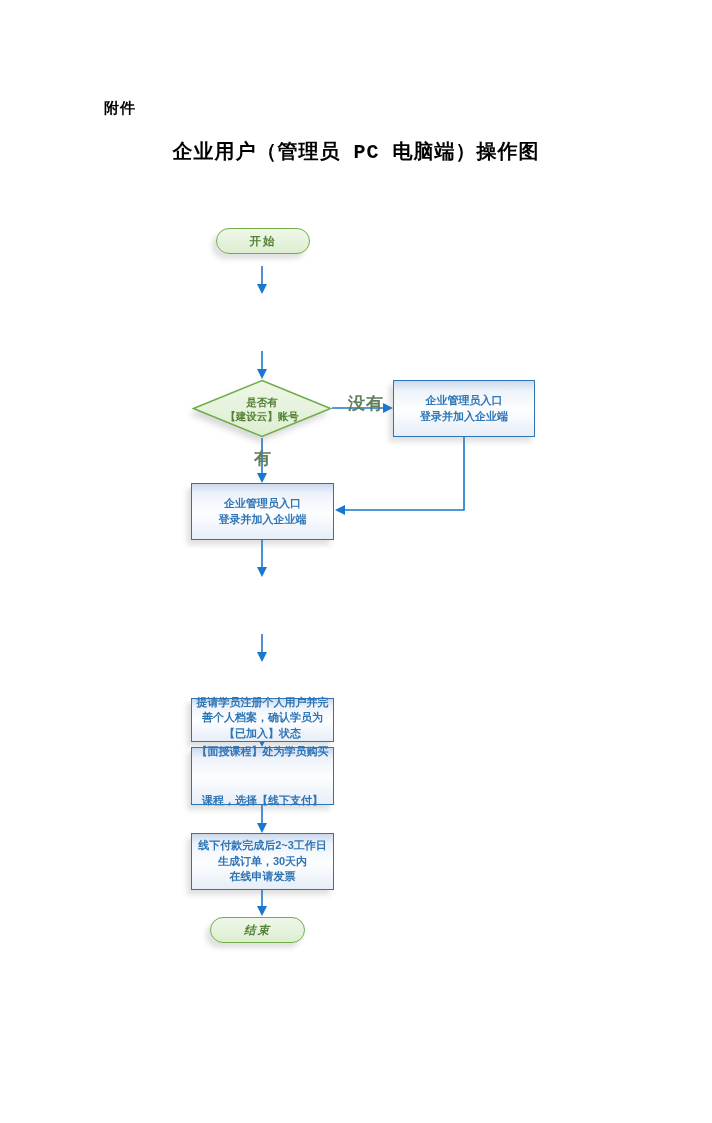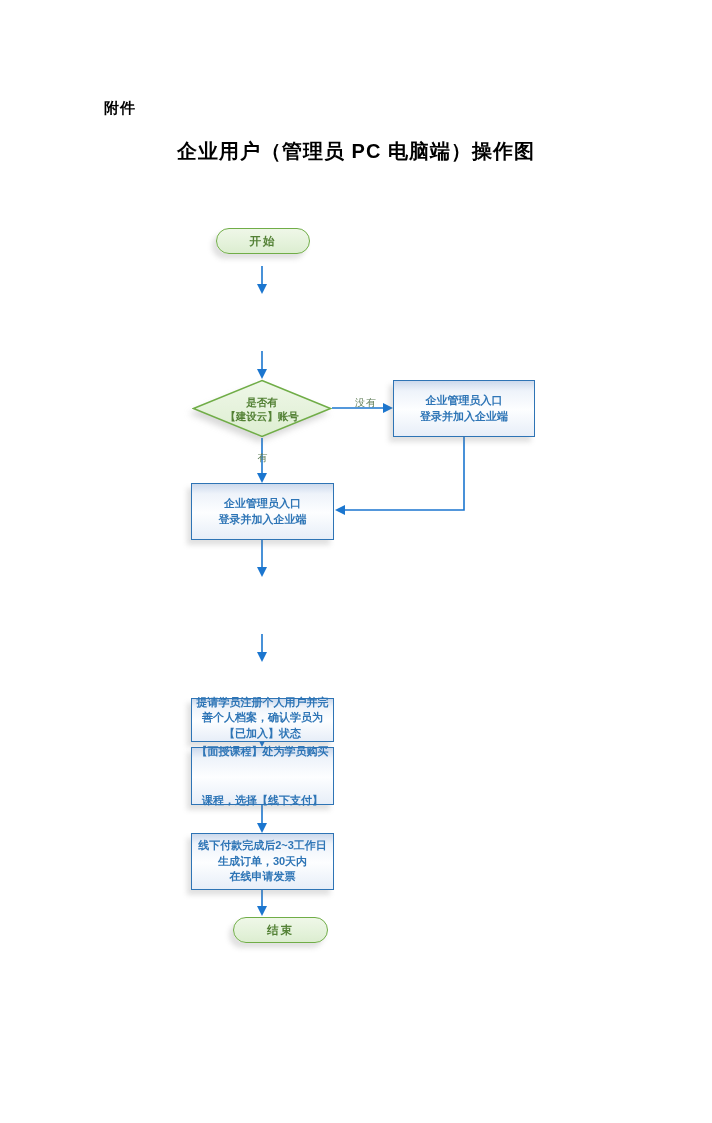--- a/index.html
+++ b/index.html
@@ -15,20 +15,21 @@
   .attachment{
     position:absolute;left:104px;top:99px;
     font-size:15px;font-weight:bold;color:#000000;
     letter-spacing:1px;
   }
   .title{
     position:absolute;left:0;top:138px;width:712px;
     text-align:center;
     font-size:20px;font-weight:bold;color:#000000;
     letter-spacing:1px;
+    font-family:Liberation Mono, monospace;
   }
   svg.connectors{
     position:absolute;left:0;top:0;
   }
   svg.connectors line, svg.connectors polyline{
     stroke:#1b76cf;stroke-width:1.6;fill:none;
   }
   svg.connectors polygon{fill:#1b76cf;stroke:none;}
   .node{
     position:absolute;
@@ -68,21 +69,21 @@
     filter:drop-shadow(-3px 5px 3px rgba(120,120,120,0.28));
   }
   .diamond-text{
     position:absolute;left:0;top:0;width:140px;height:59px;
     display:flex;flex-direction:column;align-items:center;justify-content:center;
     color:#538135;font-size:10.5px;font-weight:600;line-height:14px;
     text-align:center;
   }
   .edge-label{
     position:absolute;
-    color:#5f7d57;font-size:10px;font-weight:400;
+    color:#5f7d57;font-size:17px;font-weight:700;
     transform:translate(-50%,-50%);
     background:transparent;
     letter-spacing:1px;
   }
 </style>
 </head>
 <body>
 
 <div class="page">
 
@@ -167,17 +168,17 @@
     <div>【面授课程】处为学员购买</div>
     <div>课程，选择【线下支付】</div>
   </div>
 
   <div class="node box" style="top:833px;height:57px;">
     <div>线下付款完成后2~3工作日</div>
     <div>生成订单，30天内</div>
     <div>在线申请发票</div>
   </div>
 
-  <div class="node oval" style="left:233px;top:917px;width:95px;">
+  <div class="node oval" style="left:210px;top:917px;width:95px;font-style:italic;">
     <span>结束</span>
   </div>
 
 </div>
 
 </body></html>

